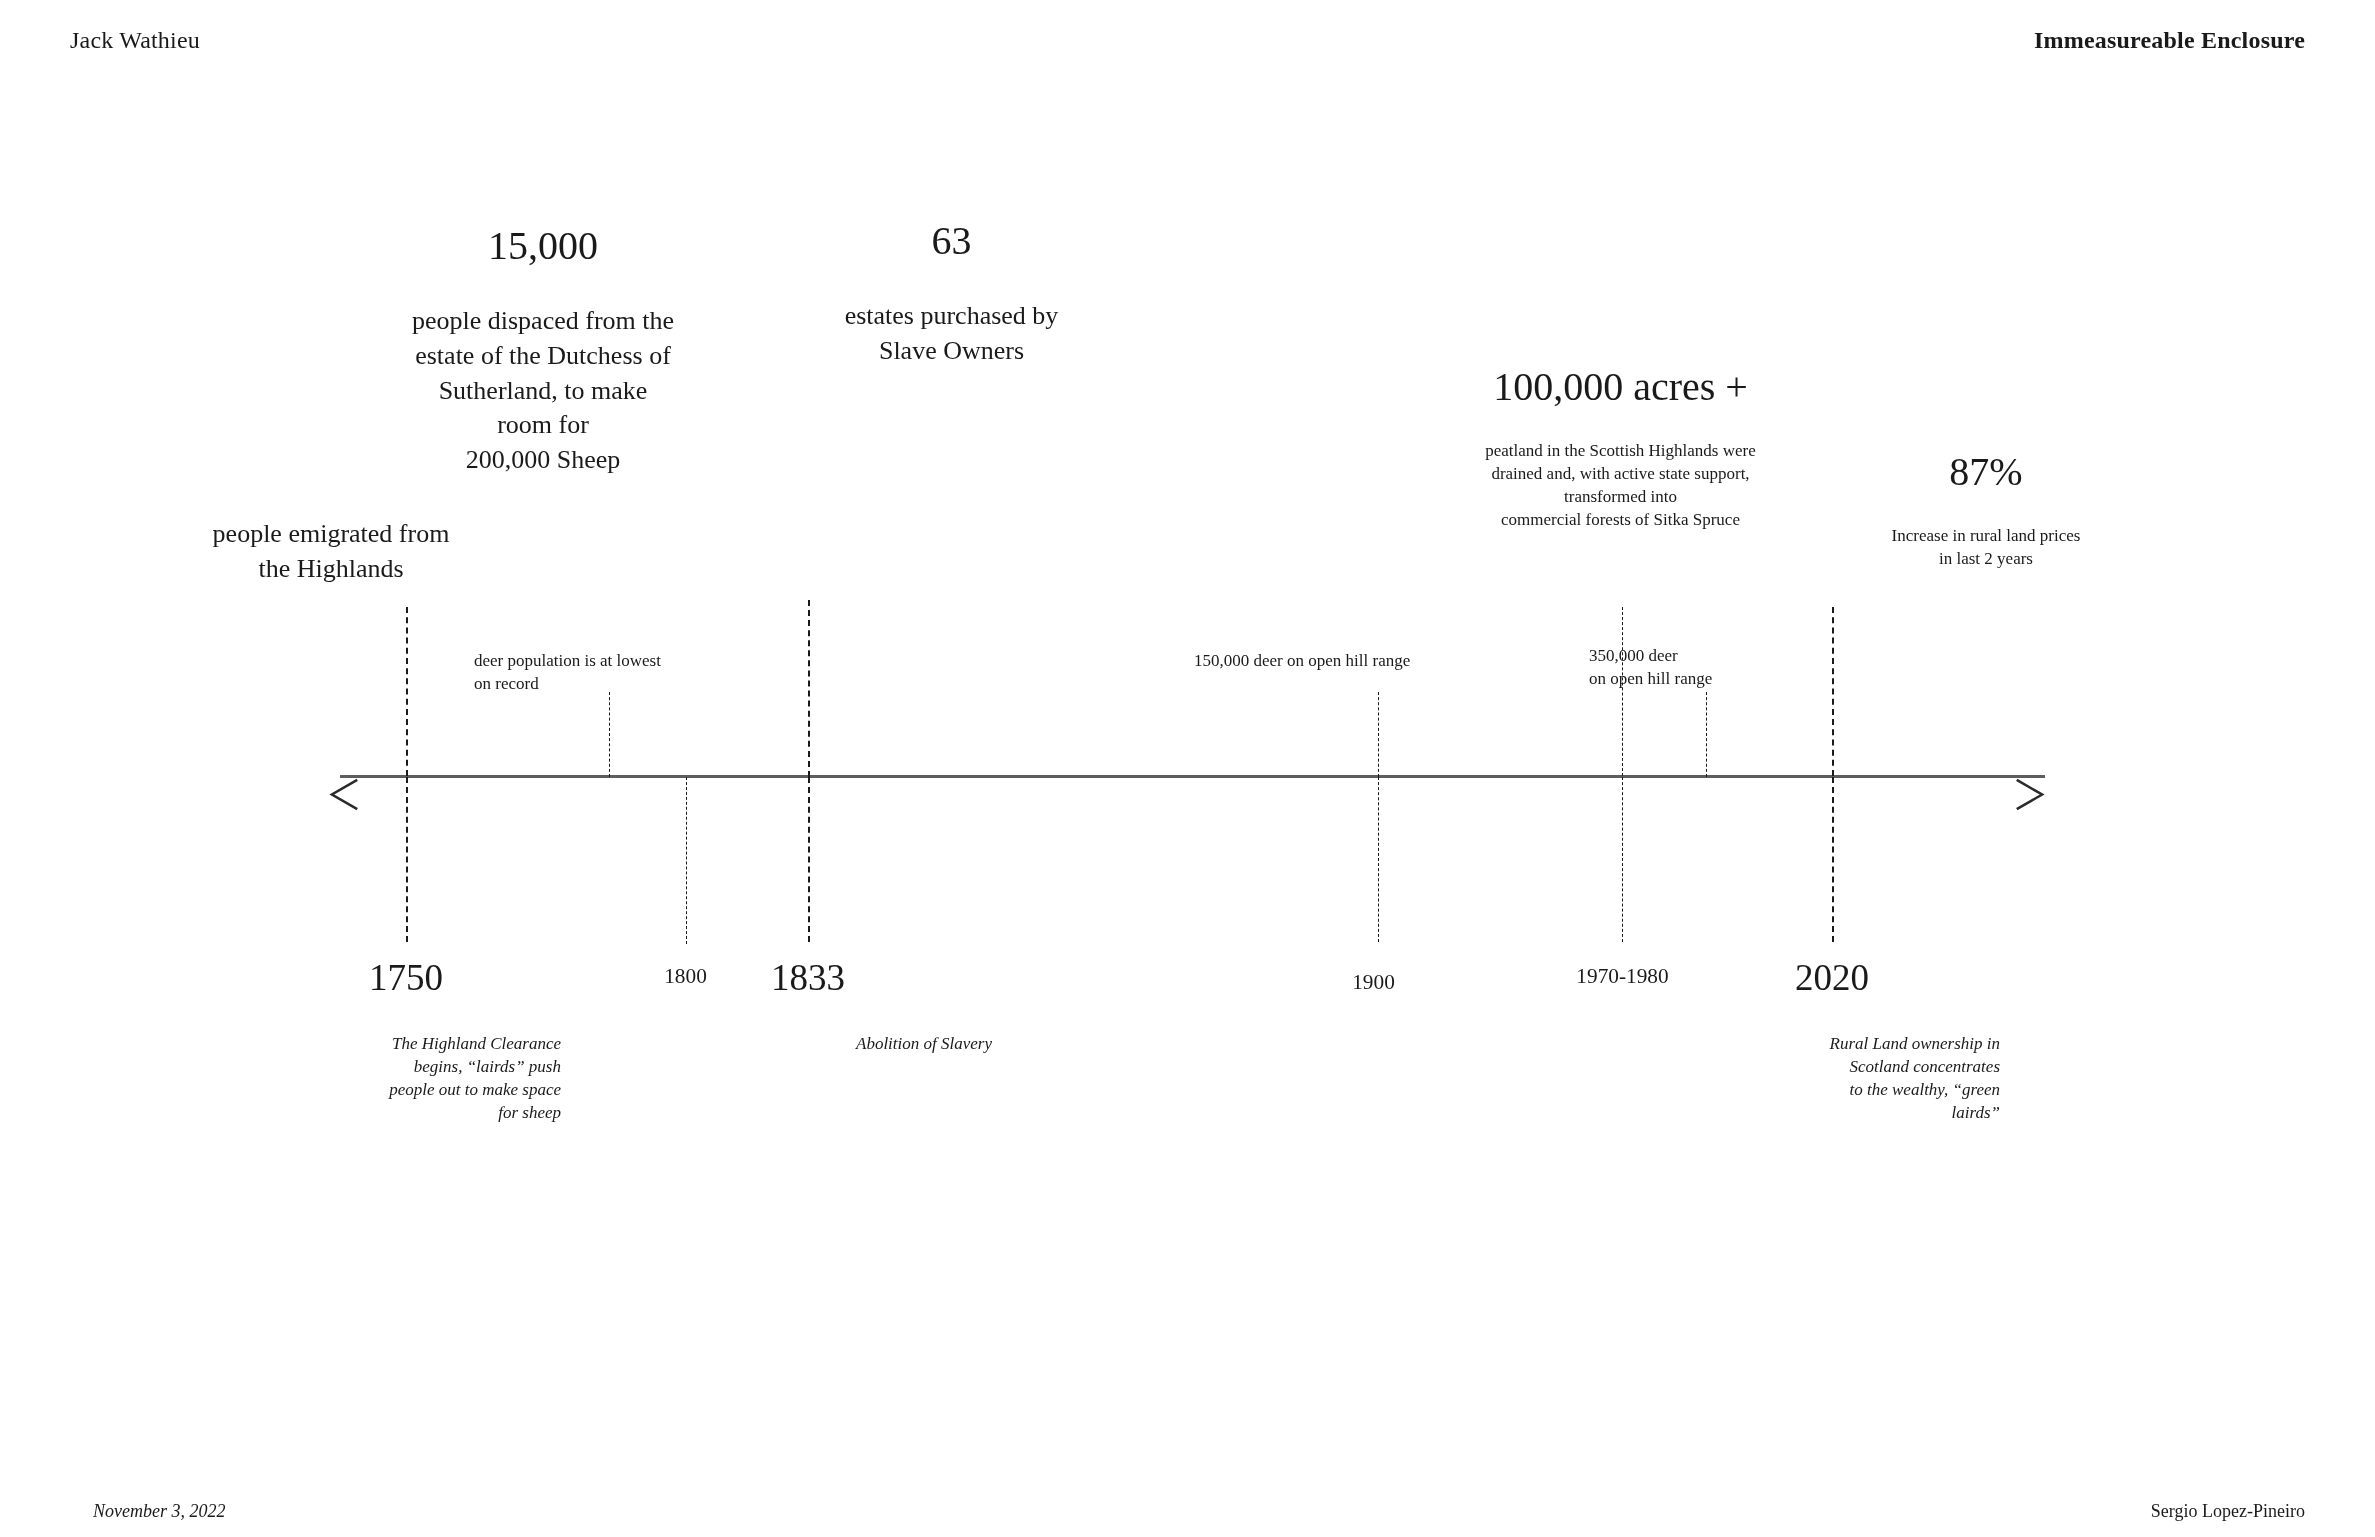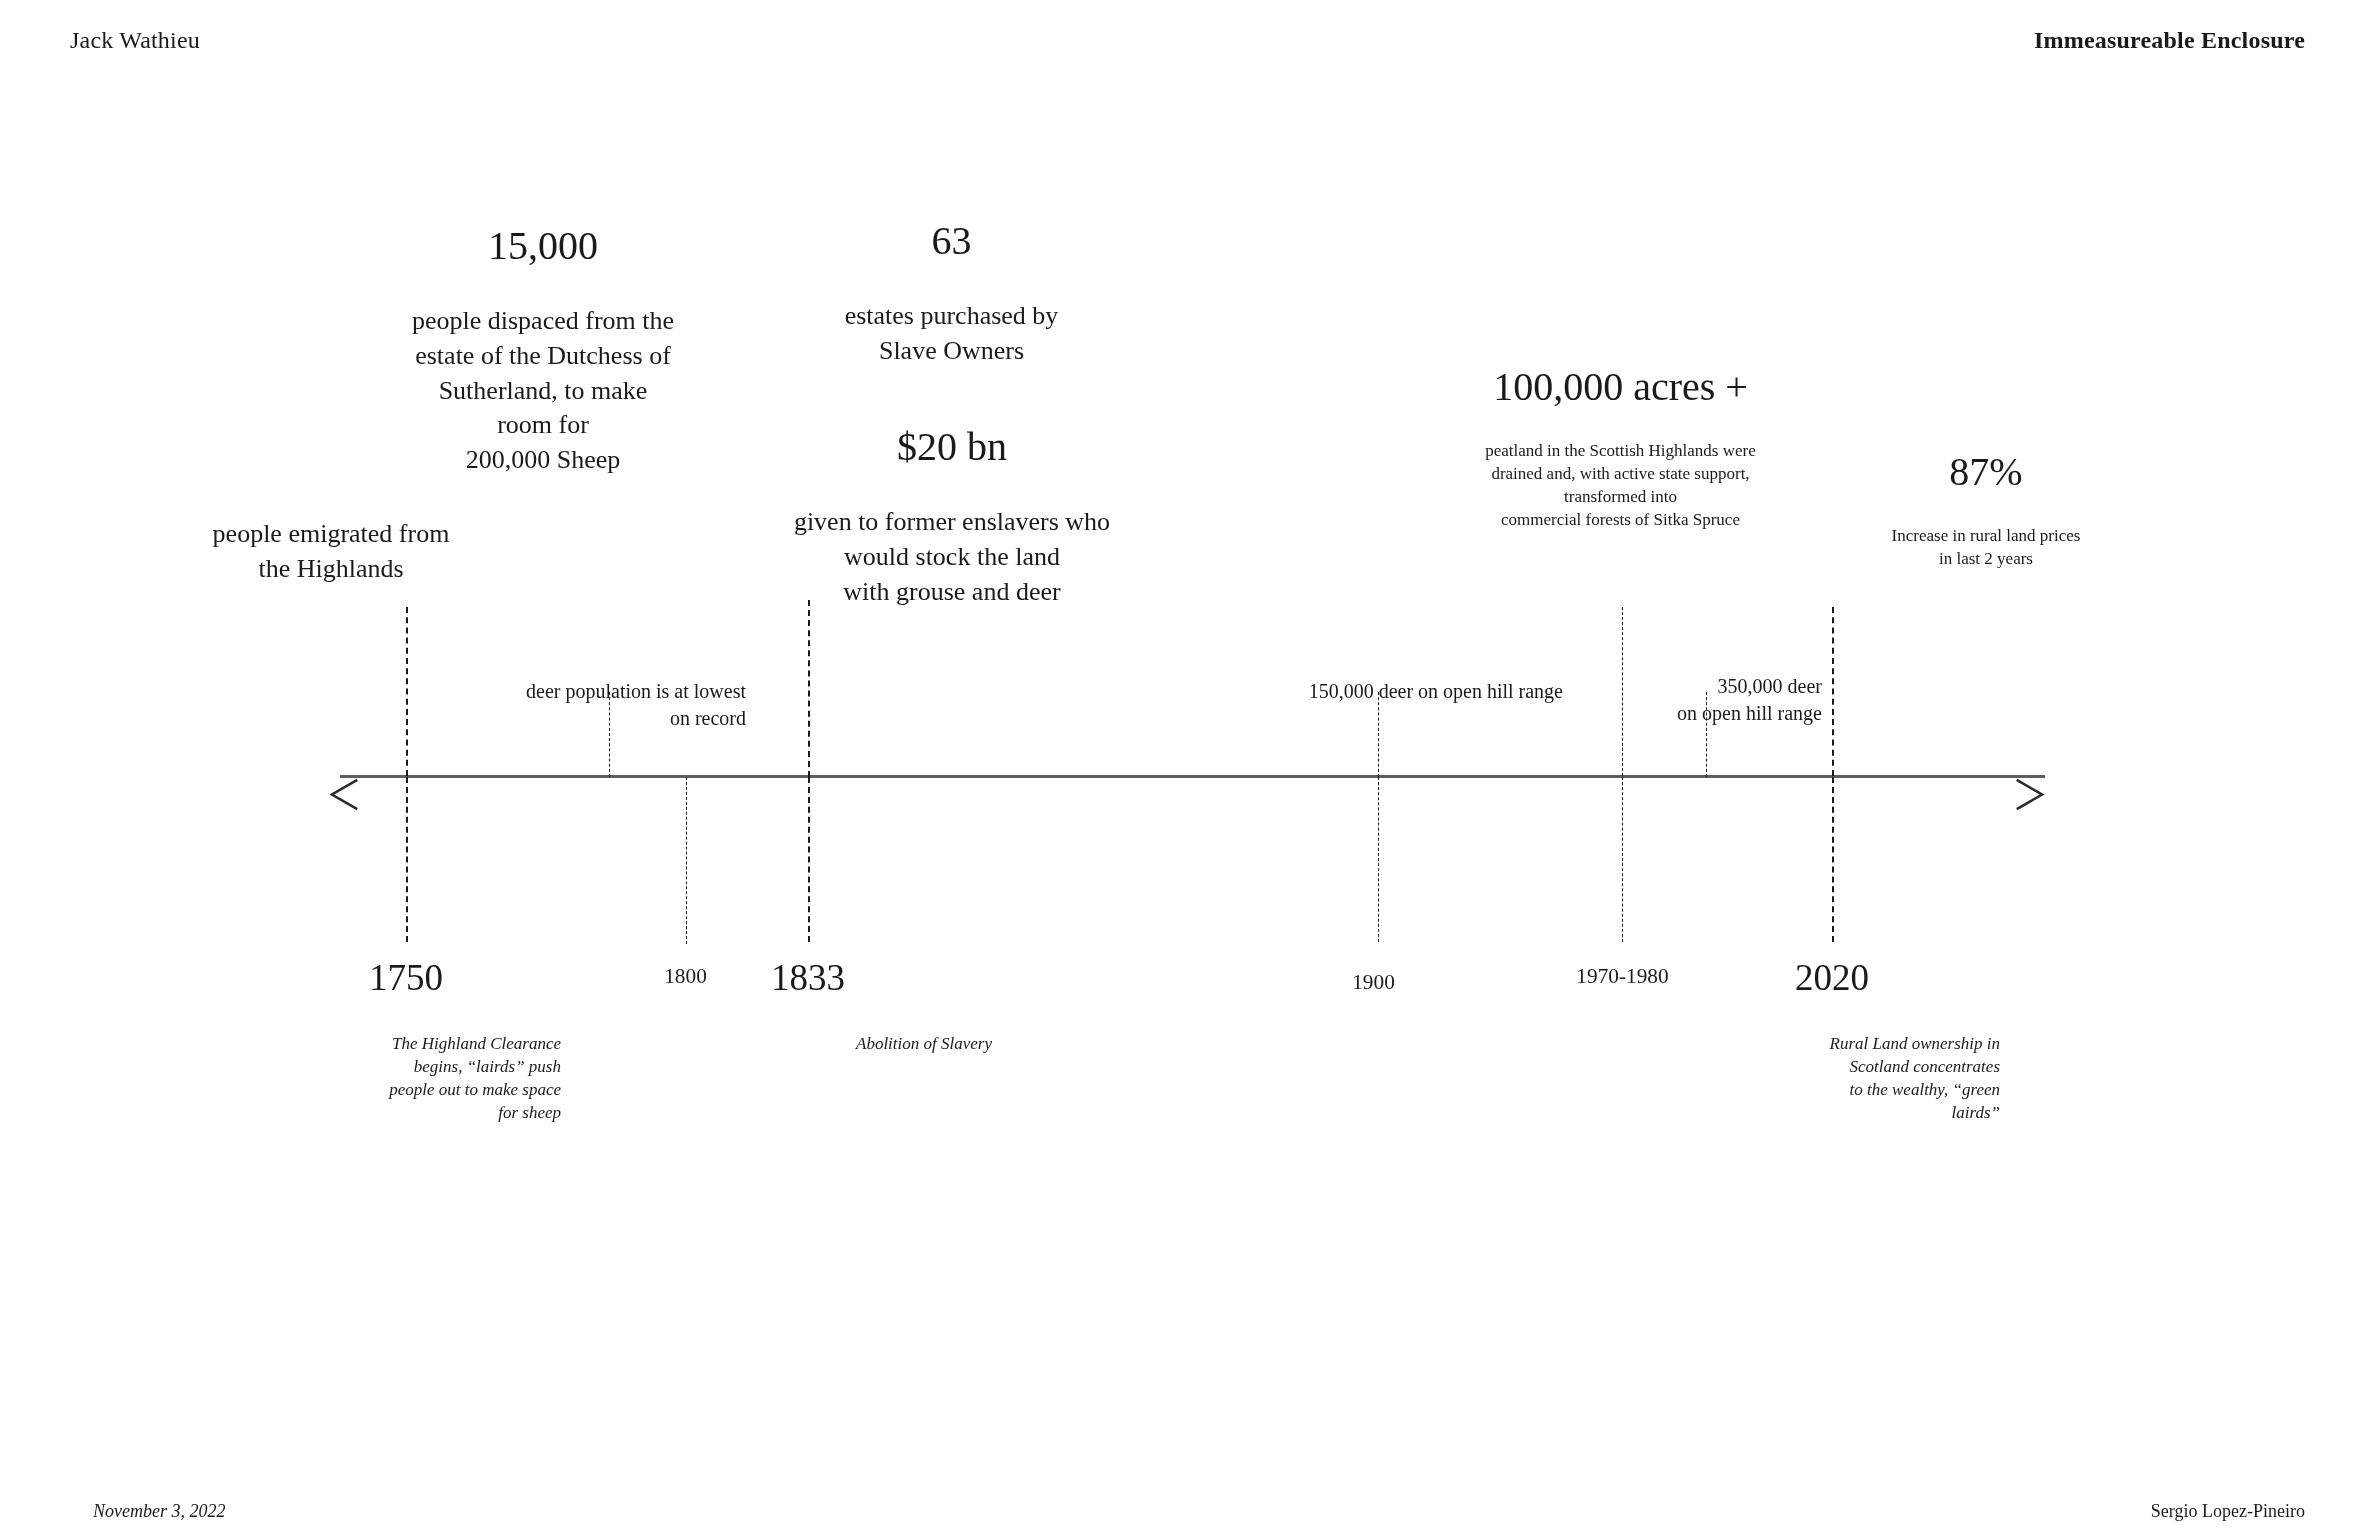--- a/index.html
+++ b/index.html
@@ -89,24 +89,23 @@
   }
   .stat.compact .body {
     font-size: 17px;
     line-height: 1.36;
     margin-top: 29px;
   }
 
   
   .mini {
     position: absolute;
-    text-align: right;
-    font-size: 20px;
+    text-align: left;
+    font-size: 17px;
     line-height: 1.33;
-    margin-top: 28px;
   }
 
   
   .date {
     position: absolute;
     text-align: center;
     white-space: nowrap;
   }
   .date.major { font-size: 37px; }
   .date.minor { font-size: 21.3px; }
@@ -181,28 +180,20 @@
   </div>
 
   <div class="stat" style="left:743px; top:218px; width:417px;">
     <div class="big">63</div>
     <div class="body">
       <div>estates purchased by</div>
       <div>Slave Owners</div>
     </div>
   </div>
 
-  <div class="stat" style="left:724px; top:424px; width:456px;">
-    <div class="big">$20 bn</div>
-    <div class="body">
-      <div>given to former enslavers who</div>
-      <div>would stock the land</div>
-      <div>with grouse and deer</div>
-    </div>
-  </div>
 
   <div class="stat compact" style="left:1407px; top:364px; width:427px;">
     <div class="big">100,000 acres +</div>
     <div class="body">
       <div>peatland in the Scottish Highlands were</div>
       <div>drained and, with active state support,</div>
       <div>transformed into</div>
       <div>commercial forests of Sitka Spruce</div>
     </div>
   </div>

